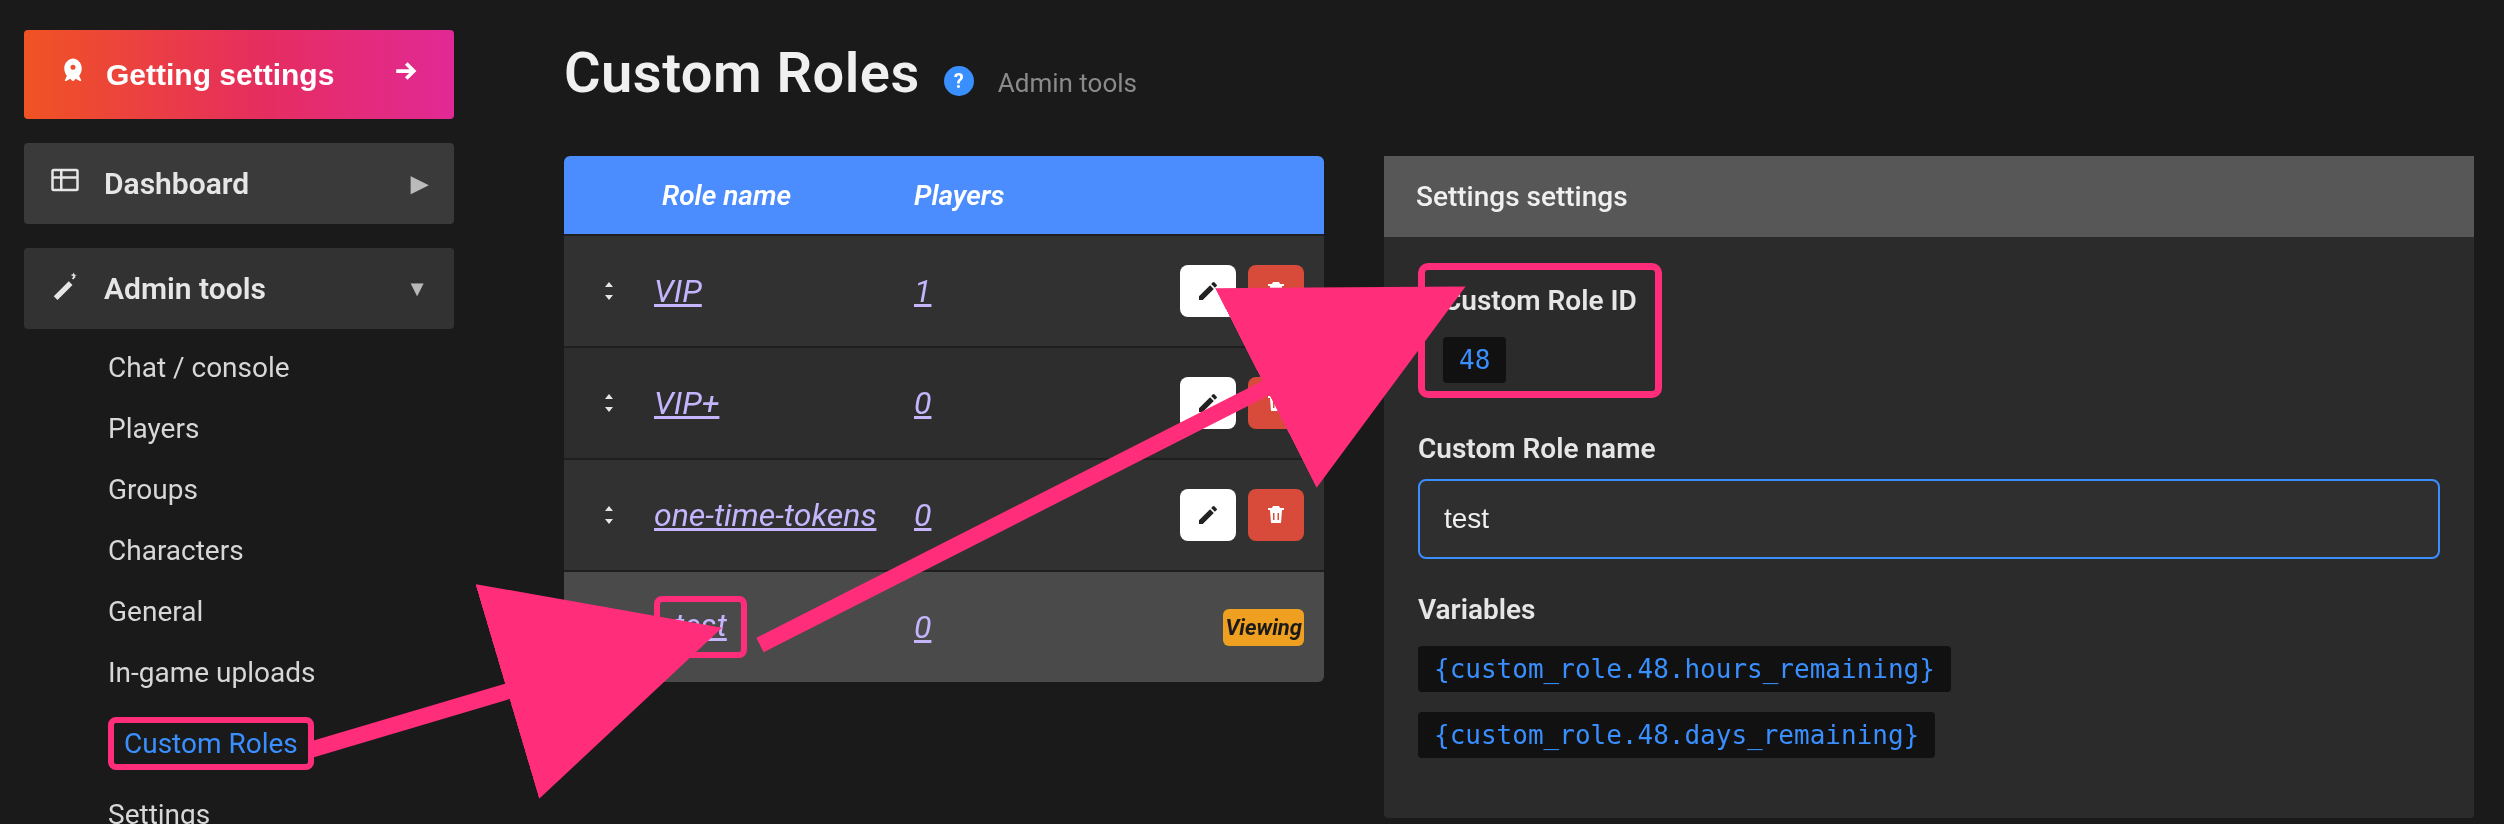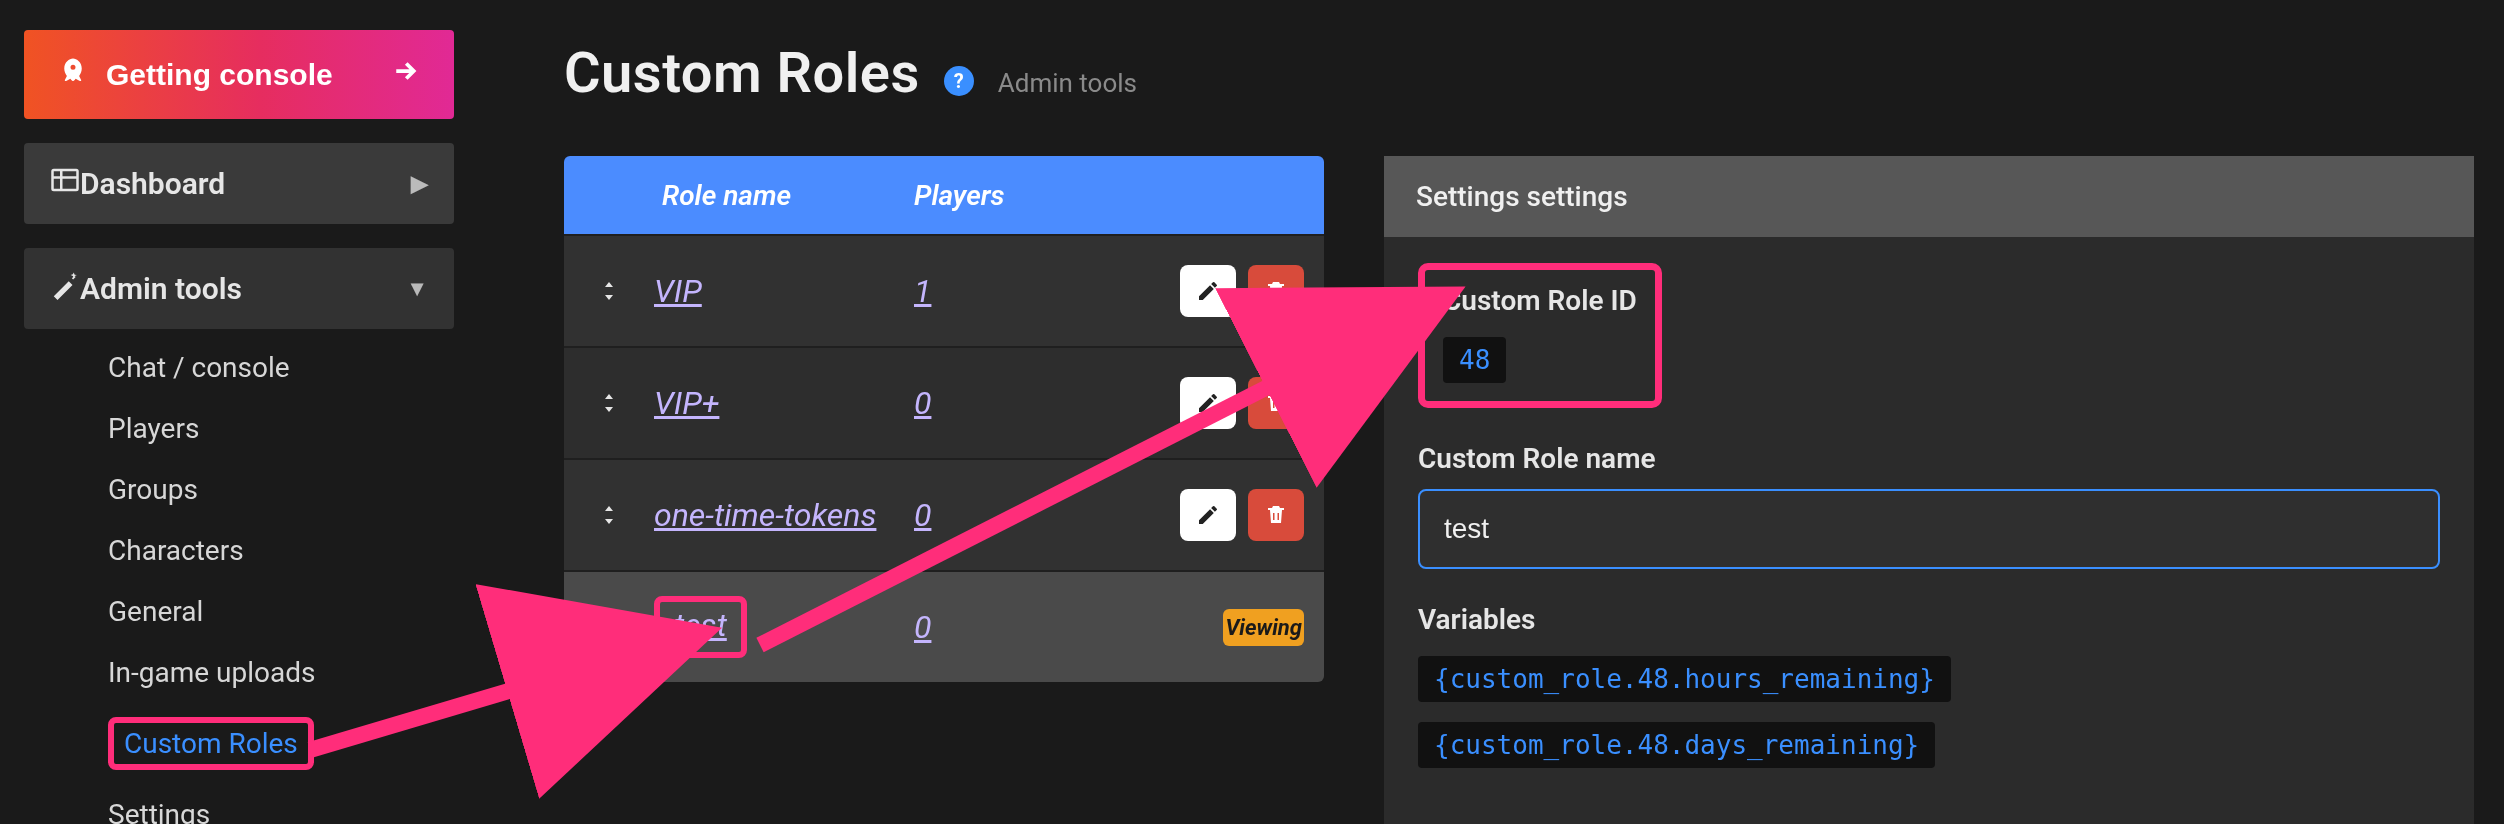--- a/index.html
+++ b/index.html
@@ -38,20 +38,21 @@
   .btn-getting-started .spacer { flex: 1; }
 
   .nav-block {
     margin-top: 24px;
     width: 100%;
     background: #3a3a3a;
     border-radius: 4px;
     padding: 22px 26px;
     display: flex;
     align-items: center;
+    gap: 24px;
     color: #e6e6e6;
     font-size: 30px;
     font-weight: 600;
     cursor: pointer;
   }
   .nav-block .spacer { flex: 1; }
   .nav-block .chev { font-size: 22px; opacity: .75; }
   .nav-block.expanded { background: #323232; }
 
   .subnav {
@@ -224,21 +225,21 @@
   .field-label {
     font-size: 28px;
     font-weight: 600;
     color: #e6e6e6;
     margin-bottom: 14px;
   }
 
   .id-hl {
     border: 7px solid #ff2d7a;
     border-radius: 10px;
-    padding: 14px 18px 18px;
+    padding: 14px 18px 8px;
     display: inline-block;
   }
 
   .code-pill {
     display: inline-block;
     background: #111;
     color: #3a8fff;
     font-family: ui-monospace, Menlo, Consolas, monospace;
     font-size: 26px;
     padding: 8px 16px;
@@ -275,21 +276,21 @@
 <body>
 
 <div class="sidebar">
 
   <button class="btn-getting-started">
     <span>
       <svg class="ico-lg" viewBox="0 0 24 24" fill="currentColor">
           <path d="M12 2c3 0 7 3 7 8 0 2.3-.9 4.3-2.1 5.9l1.6 3.2c.3.6-.4 1.2-1 .9l-3.4-1.9C13 19.6 12 20 12 20s-1-.4-2.1-1.9l-3.4 1.9c-.6.3-1.3-.3-1-.9l1.6-3.2C5.9 14.3 5 12.3 5 10c0-5 4-8 7-8zm0 5a2 2 0 100 4 2 2 0 000-4z"></path>
         </svg>
     </span>
-    <span>Getting console</span>
+    <span>Getting settings</span>
     <span class="spacer"></span>
     <span>
       <svg class="ico-lg" viewBox="0 0 24 24" fill="none" stroke="currentColor" stroke-width="3">
           <path d="M5 12h13M13 6l6 6-6 6"></path>
         </svg>
     </span>
   </button>
 
   <div class="nav-block">
     <span>

